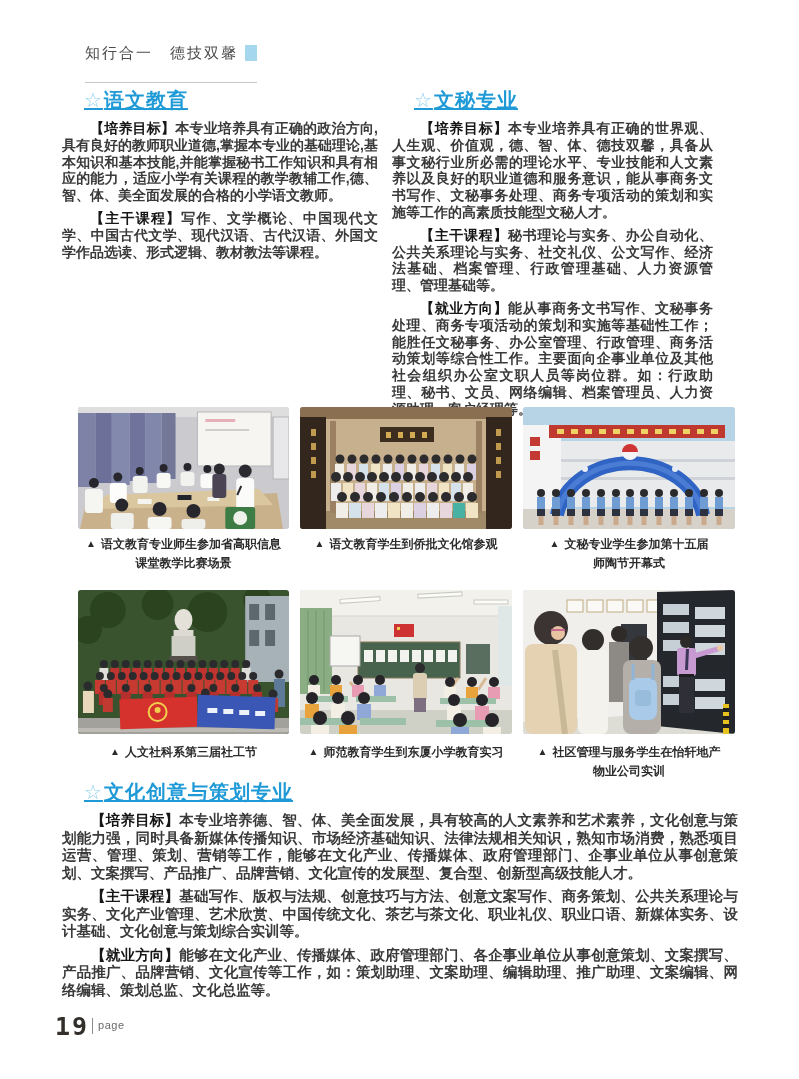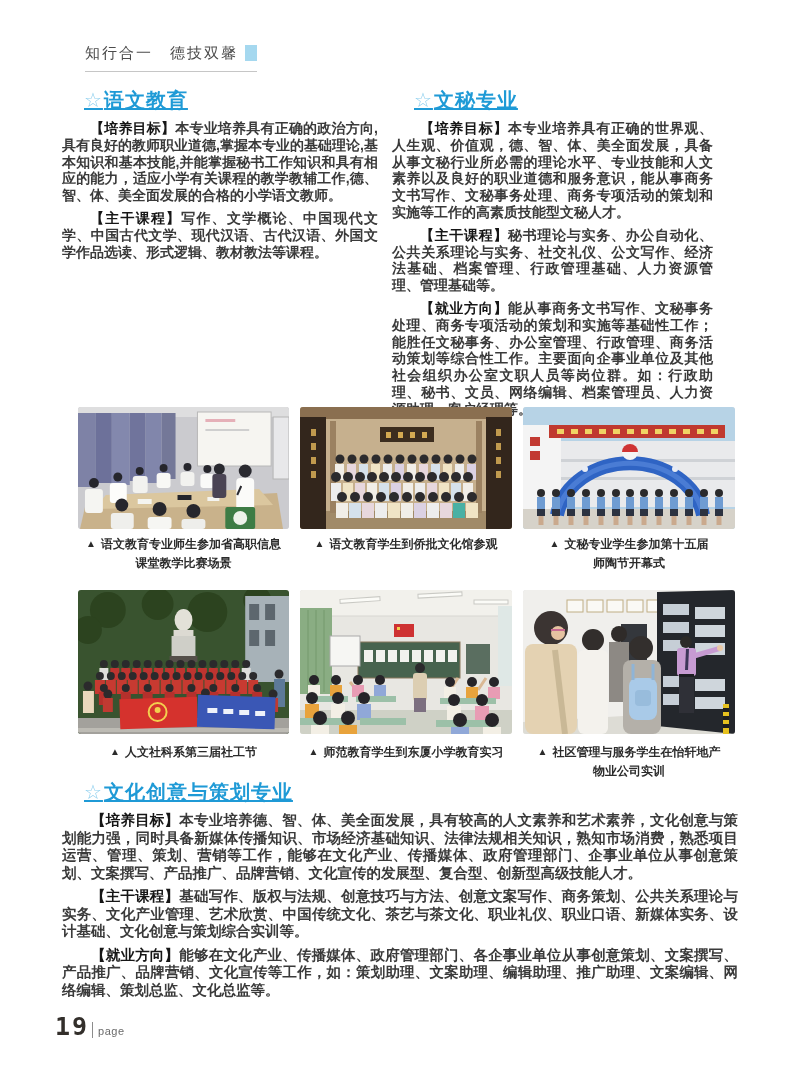--- a/index.html
+++ b/index.html
@@ -6,21 +6,21 @@
   html,body { background:#ffffff; }
   .page {
     position:relative; width:799px; height:1079px; margin:0 auto;
     background:#ffffff; overflow:hidden;
     font-family:"Liberation Sans","DejaVu Sans",sans-serif;
     color:#3a3a3a;
   }
   
   .motto {
     position:absolute; left:85px; top:44px;
-    padding-bottom:8px; border-bottom:1px solid #c6c6c6;
+    padding-bottom:19px; border-bottom:1px solid #c6c6c6;
     white-space:nowrap;
   }
   .motto-text { font-size:15px; color:#4c4c4c; letter-spacing:2px; }
   .motto-square {
     display:inline-block; width:12px; height:16px; background:#a5d8ef;
     margin-left:7px; vertical-align:-3px;
   }
   
   .col { position:absolute; }
   .col-left  { left:62px;  top:88px; width:316px; }
@@ -42,21 +42,21 @@
     position:absolute; border-radius:3px; overflow:hidden; background:#ddd;
   }
   .photo svg { display:block; width:100%; height:100%; }
   .caption {
     position:absolute; font-size:12px; font-weight:bold; color:#2b2b2b;
     text-align:center; line-height:19px;
   }
   .cap-line { white-space:nowrap; }
   .cap-marker { font-size:10px; margin-right:5px; position:relative; top:-1px; }
   
-  .page-footer { position:absolute; left:55px; top:1014px; display:flex; align-items:flex-end; }
+  .page-footer { position:absolute; left:55px; top:1014px; display:flex; align-items:center; }
   .page-num {
     font-family:"DejaVu Sans Mono",monospace; font-weight:bold;
     font-size:25px; color:#332f2b; letter-spacing:2px; line-height:1;
   }
   .page-sep { width:1px; height:16px; background:#8c8c8c; margin:0 5px 1px 3px; }
   .page-label { font-size:11px; color:#6a6a6a; line-height:1; margin-bottom:2px; letter-spacing:.5px; }
 </style>
 </head>
 <body>
 
@@ -67,21 +67,21 @@
   </div>
 
   <section class="col col-left">
     <h2 class="sec-title"><span class="star">☆</span><span>语文教育</span></h2>
     <p class="para"><b>【培养目标】</b><span>本专业培养具有正确的政治方向,具有良好的教师职业道德,掌握本专业的基础理论,基本知识和基本技能,并能掌握秘书工作知识和具有相应的能力，适应小学有关课程的教学教辅工作,德、智、体、美全面发展的合格的小学语文教师。</span></p>
     <p class="para"><b>【主干课程】</b><span>写作、文学概论、中国现代文学、中国古代文学、现代汉语、古代汉语、外国文学作品选读、形式逻辑、教材教法等课程。</span></p>
   </section>
 
   <section class="col col-right">
     <h2 class="sec-title"><span class="star">☆</span><span>文秘专业</span></h2>
-    <p class="para"><b>【培养目标】</b><span>本专业培养具有正确的世界观、人生观、价值观，德、智、体、美全面发展，具备从事文秘行业所必需的理论水平、专业技能和人文素养以及良好的职业道德和服务意识，能从事商务文书写作、文秘事务处理、商务专项活动的策划和实施等工作的高素质技能型文秘人才。</span></p>
+    <p class="para"><b>【培养目标】</b><span>本专业培养具有正确的世界观、人生观、价值观，德、智、体、德技双馨，具备从事文秘行业所必需的理论水平、专业技能和人文素养以及良好的职业道德和服务意识，能从事商务文书写作、文秘事务处理、商务专项活动的策划和实施等工作的高素质技能型文秘人才。</span></p>
     <p class="para"><b>【主干课程】</b><span>秘书理论与实务、办公自动化、公共关系理论与实务、社交礼仪、公文写作、经济法基础、档案管理、行政管理基础、人力资源管理、管理基础等。</span></p>
     <p class="para"><b>【就业方向】</b><span>能从事商务文书写作、文秘事务处理、商务专项活动的策划和实施等基础性工作；能胜任文秘事务、办公室管理、行政管理、商务活动策划等综合性工作。主要面向企事业单位及其他社会组织办公室文职人员等岗位群。如：行政助理、秘书、文员、网络编辑、档案管理员、人力资源助理、客户经理等。</span></p>
   </section>
 
   <figure class="photo" style="left:78px;top:407px;width:211px;height:122px">
     <svg viewBox="0 0 212 122" preserveAspectRatio="none">
       <rect width="212" height="122" fill="#cbcbcf"></rect>
       <rect width="212" height="10" fill="#dededf"></rect>
       <rect x="0" y="6" width="18" height="74" fill="#7e82a6"></rect>
         <rect x="18" y="6" width="16" height="70" fill="#6d719a"></rect>

